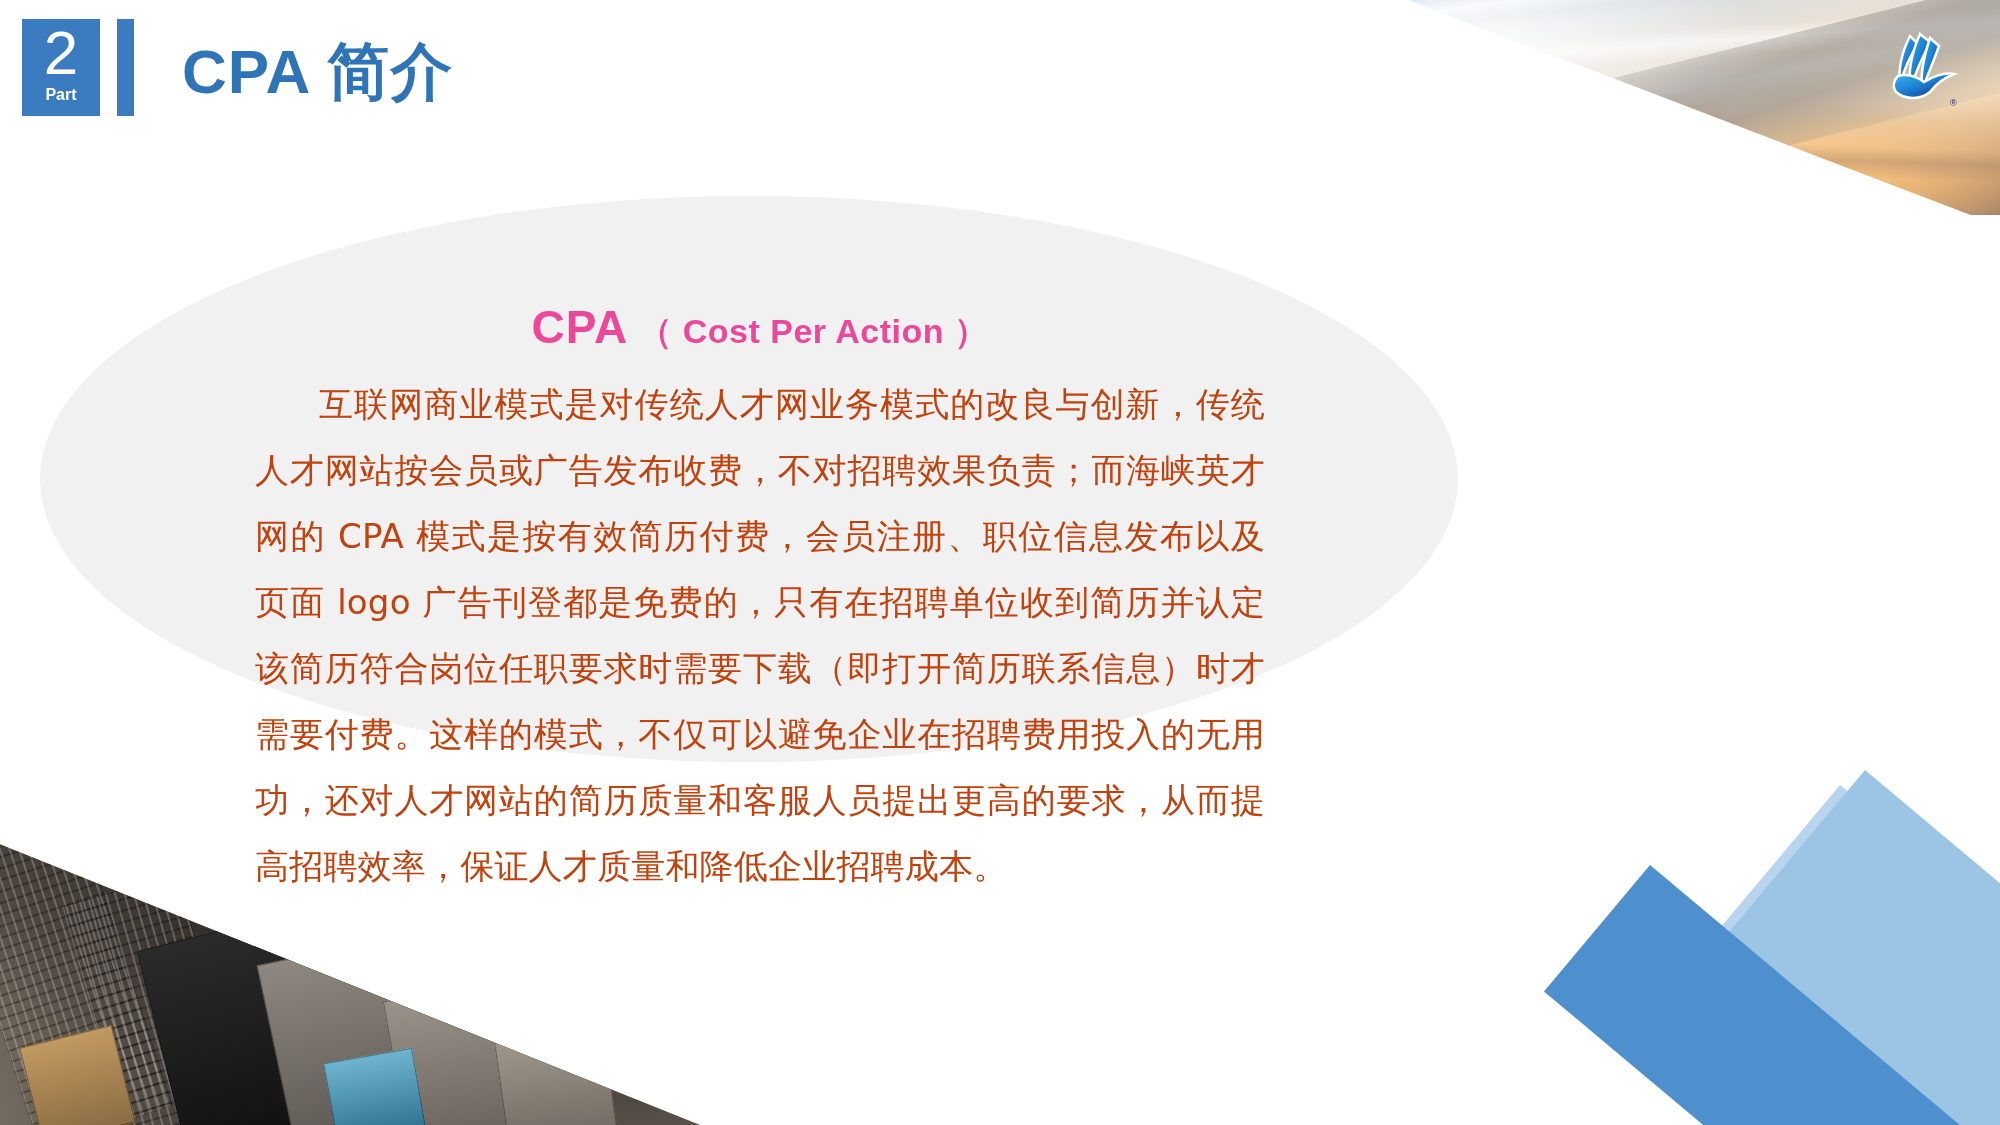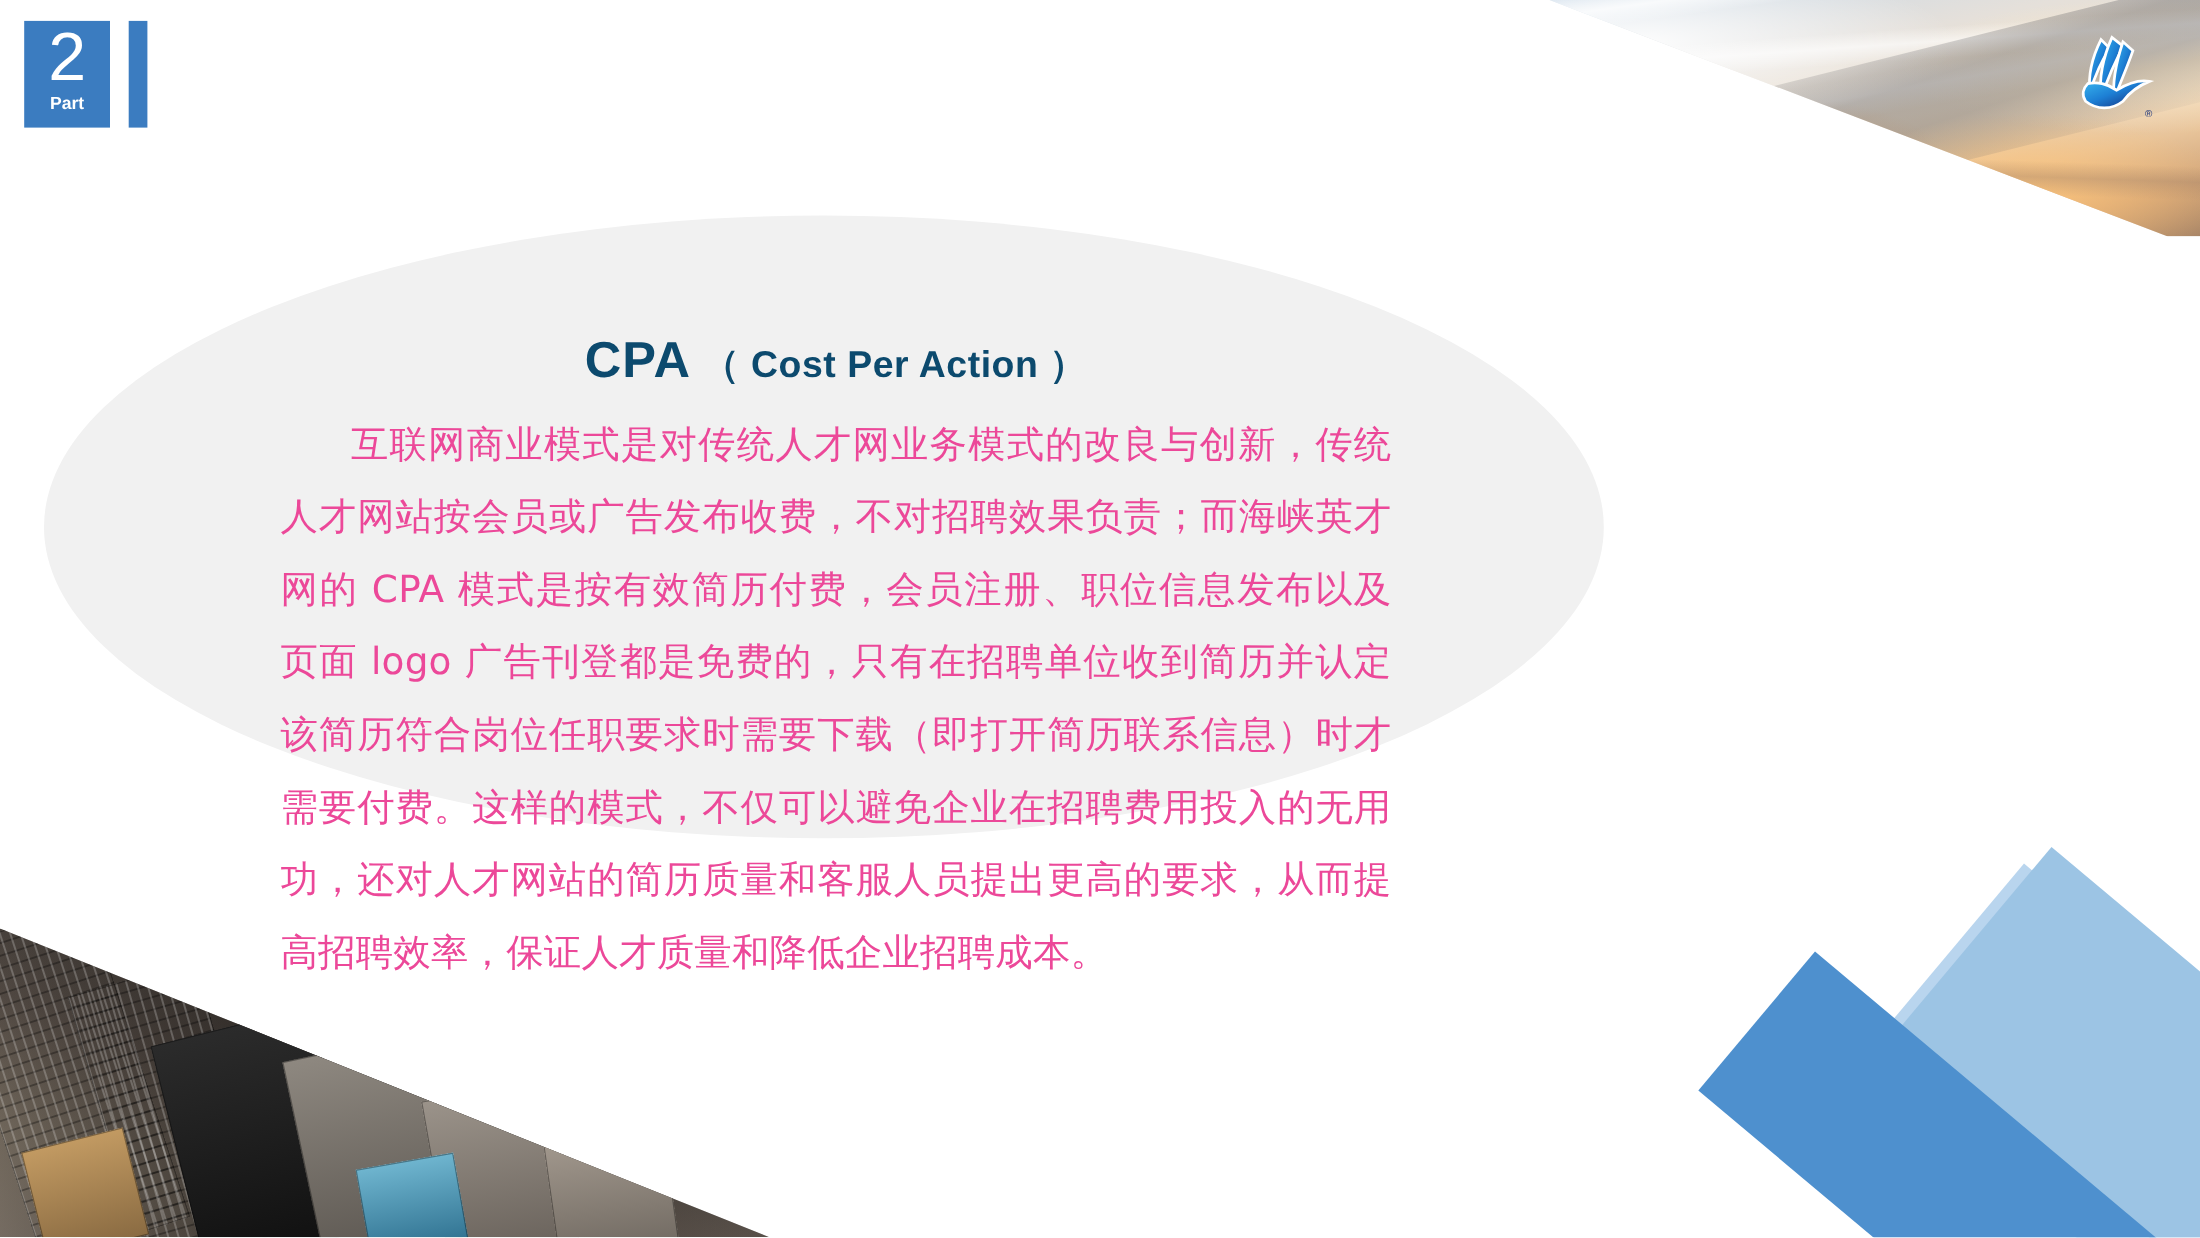--- a/index.html
+++ b/index.html
@@ -158,38 +158,38 @@
   
   .content {
     position: absolute;
     left: 255px;
     top: 300px;
     width: 1010px;
     z-index: 4;
   }
   .cpa-heading {
     text-align: center;
-    color: #0c4a6e;
+    color: #ec4899;
     font-weight: bold;
     white-space: nowrap;
     margin-bottom: 16px;
   }
   .cpa-heading .abbr {
     font-size: 46px;
     letter-spacing: 1px;
   }
   .cpa-heading .expansion {
     font-size: 34px;
     margin-left: 10px;
     letter-spacing: .5px;
   }
   .body-text {
     font-size: 34px;
     line-height: 66px;
-    color: #ec4899;
+    color: #c2410c;
     text-align: justify;
     text-justify: inter-character;
     text-indent: 64px;
     letter-spacing: .2px;
     font-family: "DejaVu Sans", "Liberation Sans", sans-serif;
   }
 
   
   .city-photo {
     position: absolute;
@@ -281,20 +281,21 @@
       </g>
       <text x="110" y="76" font-size="9" fill="#16317a">®</text>
     </svg>
   </div>
 
   <div class="part-badge">
     <div class="part-number">2</div>
     <div class="part-word">Part</div>
   </div>
   <div class="title-bar"></div>
+  <div class="slide-title">CPA 简介</div>
 
   <div class="ellipse-panel"></div>
 
   <div class="content">
     <div class="cpa-heading">
       <span class="abbr">CPA</span><span class="expansion">（ Cost Per Action ）</span>
     </div>
     <div class="body-text">互联网商业模式是对传统人才网业务模式的改良与创新，传统人才网站按会员或广告发布收费，不对招聘效果负责；而海峡英才网的 CPA 模式是按有效简历付费，会员注册、职位信息发布以及页面 logo 广告刊登都是免费的，只有在招聘单位收到简历并认定该简历符合岗位任职要求时需要下载（即打开简历联系信息）时才需要付费。这样的模式，不仅可以避免企业在招聘费用投入的无用功，还对人才网站的简历质量和客服人员提出更高的要求，从而提高招聘效率，保证人才质量和降低企业招聘成本。</div>
   </div>
 

